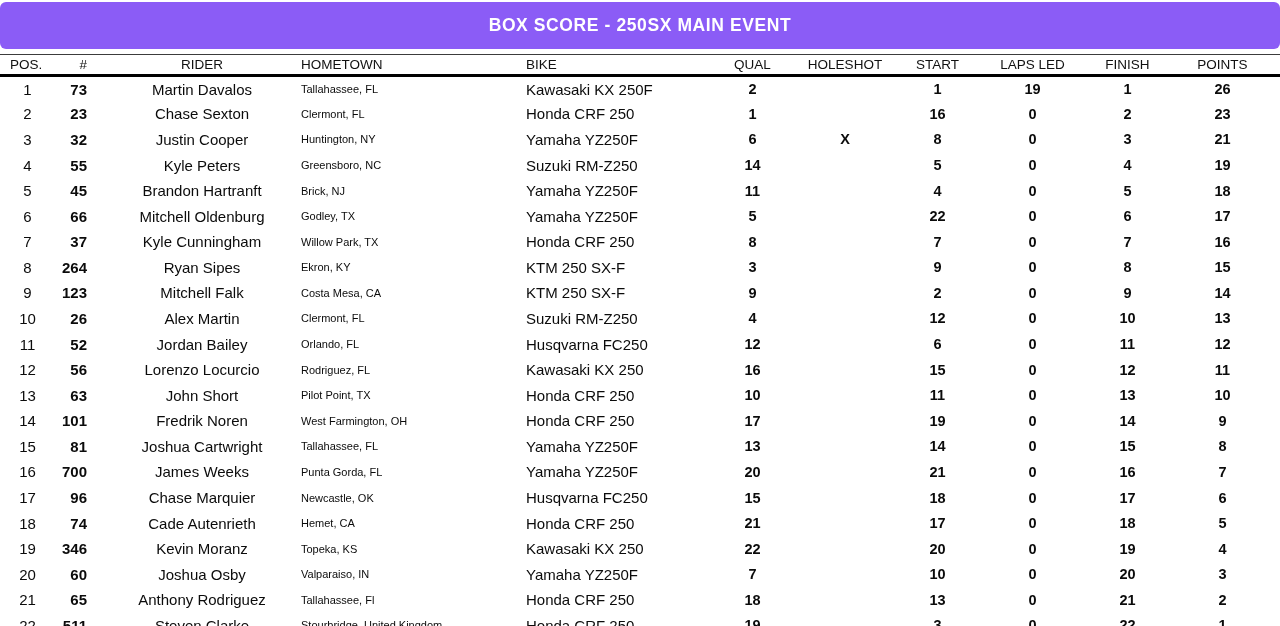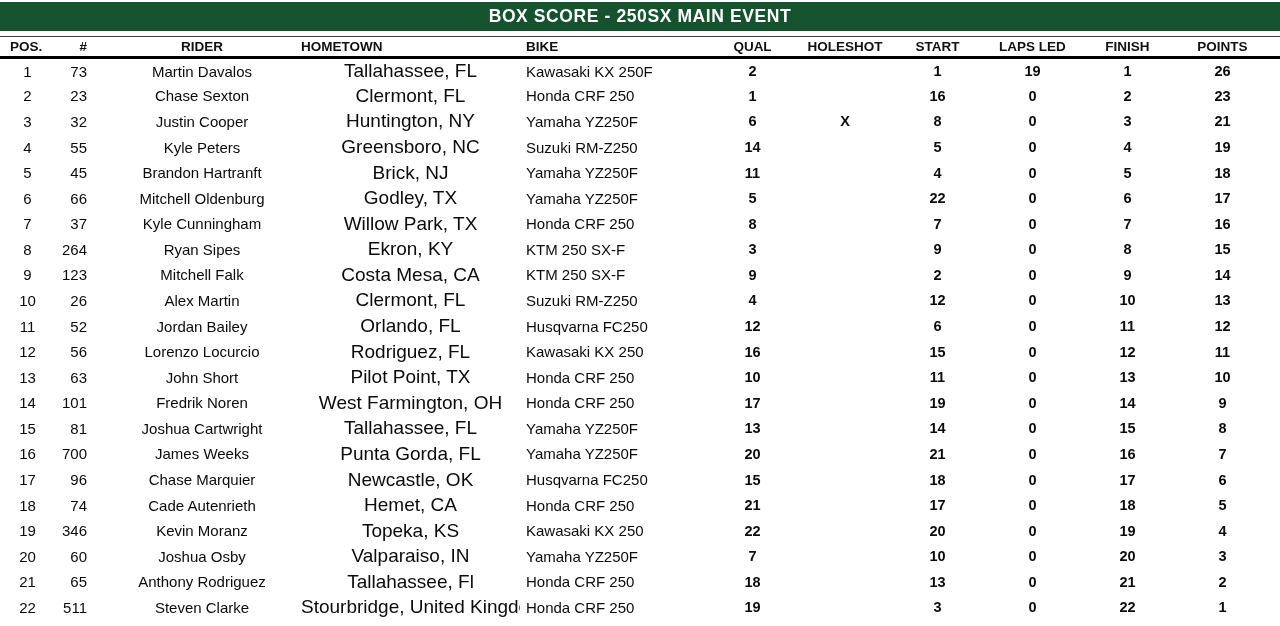--- a/index.html
+++ b/index.html
@@ -1,50 +1,50 @@
 <!DOCTYPE html>
 <html><head>
 <meta charset="utf-8">
 <style>
   * { margin:0; padding:0; box-sizing:border-box; }
   html, body { width:1280px; height:626px; background:#ffffff; overflow:hidden; }
   body { font-family:"Liberation Sans","DejaVu Sans",sans-serif; color:#0b0b0b; }
   .page { width:1280px; height:626px; background:#ffffff; }
 
   .title-bar {
-    height:29px; margin:2px 0 5px 0; background:#14532d;
-    display:flex; align-items:center; justify-content:center;
+    height:47px; margin:2px 0 5px 0; background:#8b5cf6;
+    display:flex; align-items:center; justify-content:center;border-radius:6px;
   }
   .title-bar span {
     color:#ffffff; font-weight:bold; font-size:17.5px; letter-spacing:0.6px;
   }
 
   table.box-score {
     width:1280px; border-collapse:collapse; table-layout:fixed;
     border-top:1px solid #3c3c3c;
   }
   thead tr { height:21px; }
   thead th {
-    font-size:13.5px; font-weight:bold; color:#111;
+    font-size:13.5px; font-weight:normal; color:#111;
     border-bottom:3px solid #000000; vertical-align:middle; padding:0;
     white-space:nowrap;
     margin-top:39px;
   }
   tbody tr { height:25.58px; }
   tbody td { vertical-align:middle; padding:0; white-space:nowrap; overflow:hidden; }
 
   
   thead th:nth-child(1) { text-align:left; padding-left:10px; }
   tbody td:nth-child(1) { text-align:center; font-size:15px; }
   thead th:nth-child(2), tbody td:nth-child(2) { text-align:right; padding-right:8px; }
-  tbody td:nth-child(2) { font-weight:normal; font-size:15px; }
+  tbody td:nth-child(2) { font-weight:bold; font-size:15px; }
   thead th:nth-child(3), tbody td:nth-child(3) { text-align:center; padding-left:14px; }
   tbody td:nth-child(3) { font-size:15px;margin-top:44px; }
   thead th:nth-child(4), tbody td:nth-child(4) { text-align:left; padding-left:6px; }
-  tbody td:nth-child(4) { font-size:19px;text-align:center; }
+  tbody td:nth-child(4) { font-size:11px; }
   thead th:nth-child(5), tbody td:nth-child(5) { text-align:left; padding-left:6px; }
   tbody td:nth-child(5) { font-size:15px; }
   thead th:nth-child(n+6), tbody td:nth-child(n+6) { text-align:center; }
   tbody td:nth-child(n+6) { font-weight:bold; font-size:14.5px; }
 </style>
 </head>
 <body>
 
 <div class="page">
   <div class="title-bar">

